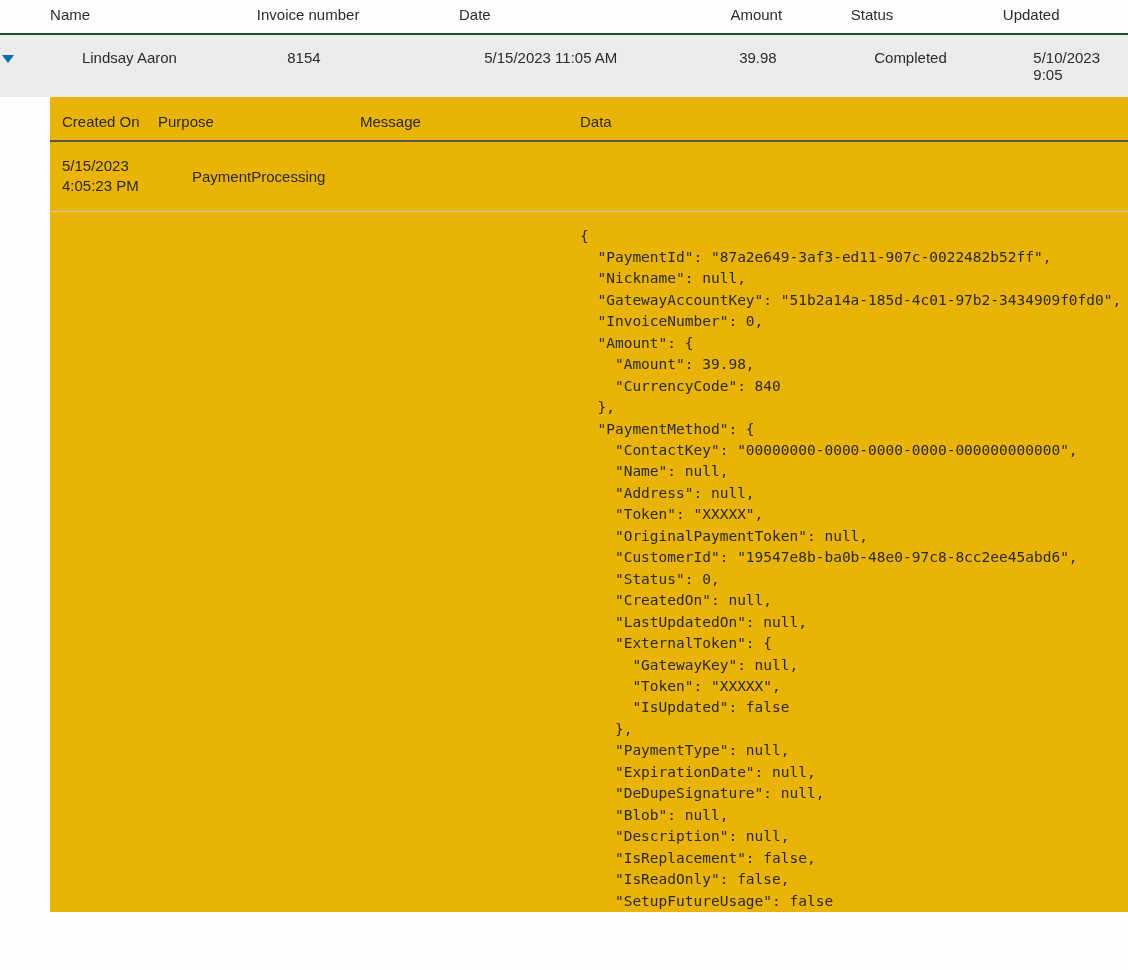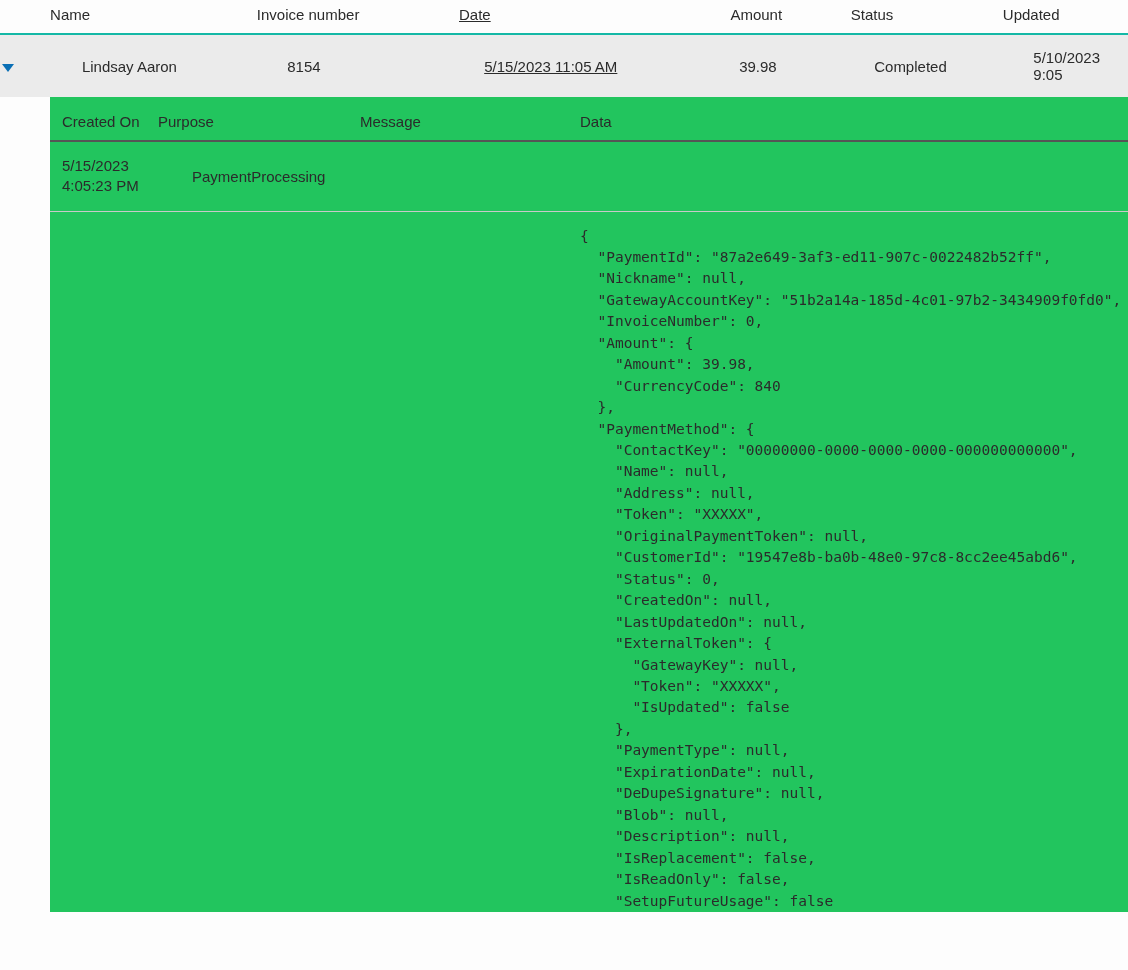--- a/index.html
+++ b/index.html
@@ -8,51 +8,51 @@
       font-size: 15px;
       color: #2b2b2b;
       background: #fdfdfd;
       width: 1128px;
       height: 970px;
       overflow: hidden;
     }
     .outer-table { width: 100%; }
     .outer-head {
       display: flex;
-      border-bottom: 2px solid #14b8a6;
+      border-bottom: 2px solid #14532d;
       padding: 6px 0 10px 0;
     }
     .outer-head .col, .outer-row .col {
       padding-left: 0;
     }
     .col-expand { width: 52px; padding-left: 22px; }
     .col-name   { width: 194px; }
     .col-inv    { width: 210px; margin-left: 20px; }
-    .col-date   { width: 258px; text-decoration: underline; }
+    .col-date   { width: 258px; }
     .col-amt    { width: 125px; margin-left: 23px; }
     .col-status { width: 158px; }
     .col-upd    { width: 130px; }
     .outer-row {
       display: flex;
-      align-items: center;
+      align-items: flex-start;
       padding: 14px 0;
       background: #ebebeb;
       gap: 44px;
     }
     .expander {
       width: 0; height: 0;
       border-left: 6px solid transparent;
       border-right: 6px solid transparent;
       border-top: 8px solid #0a6fb5;
       display: inline-block;
       margin-left: 2px;
     }
     .detail-block {
       margin-left: 50px;
-      background: #22c55e;
+      background: #eab308;
       padding: 0;
     }
     .detail-head {
       display: flex;
       border-bottom: 2px solid #555;
       padding: 16px 0 10px 12px;
     }
     .dcol-created { width: 96px;  padding-right: 8px;}
     .dcol-purpose { width: 162px; }
     .dcol-message { width: 220px; margin-left: 40px; }

